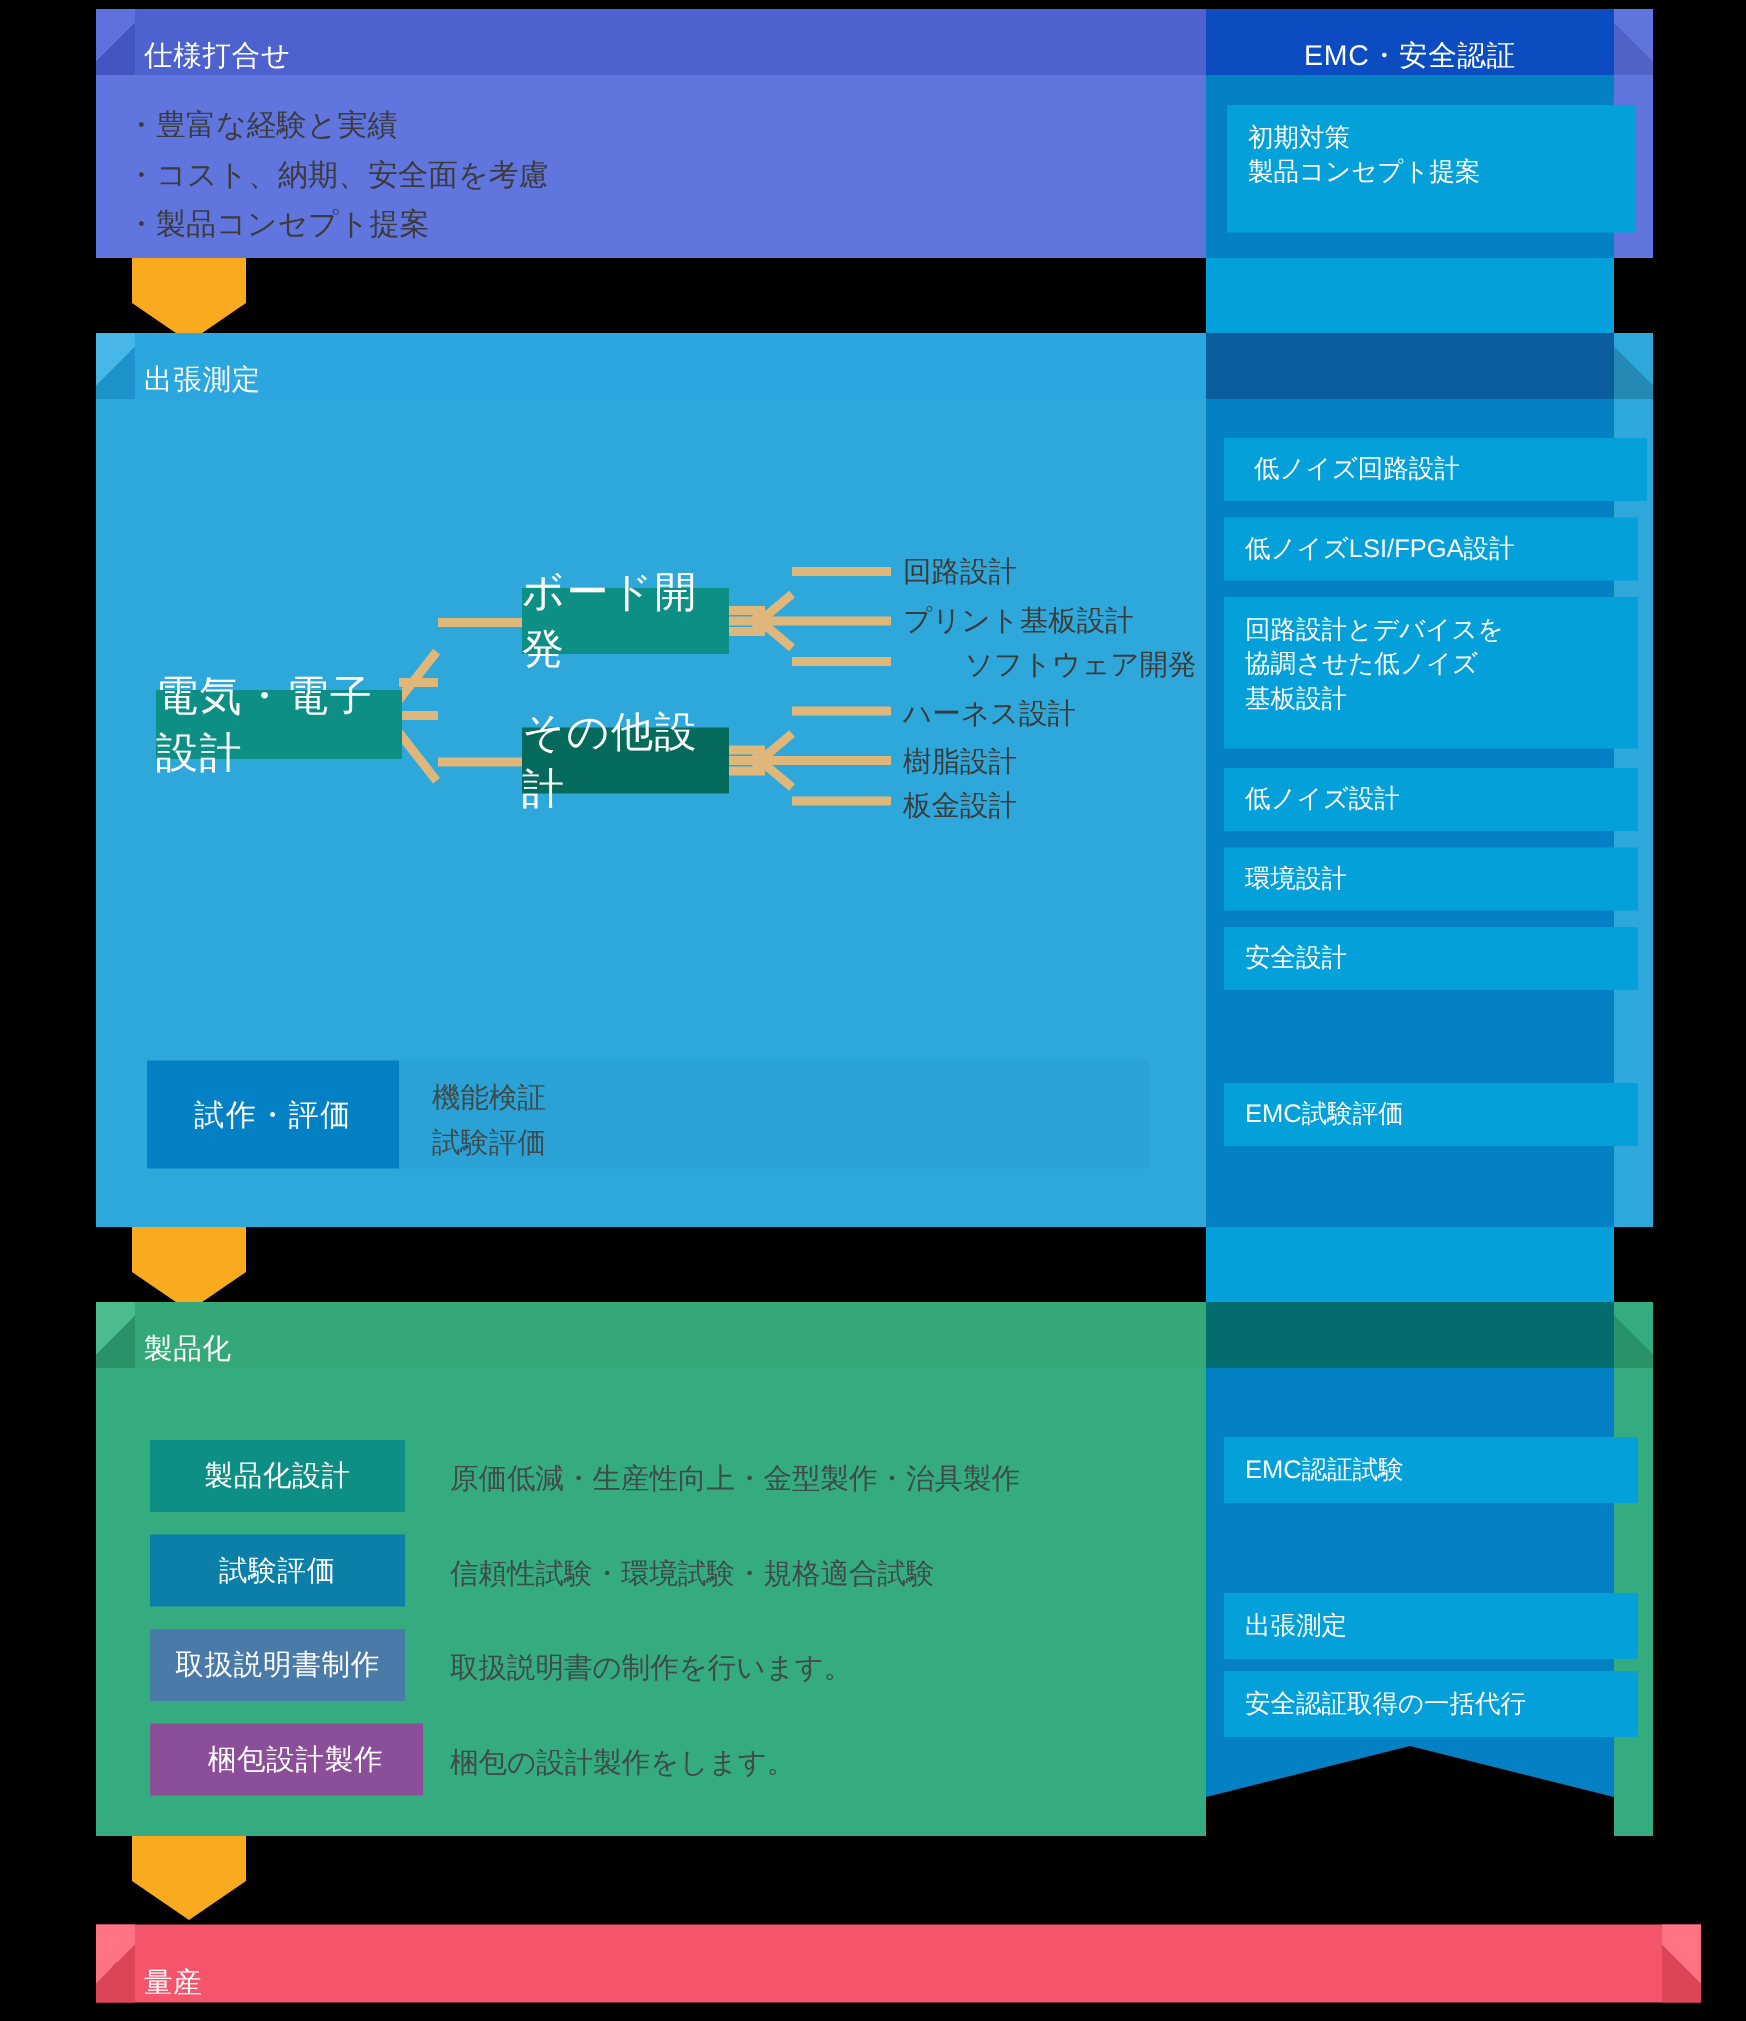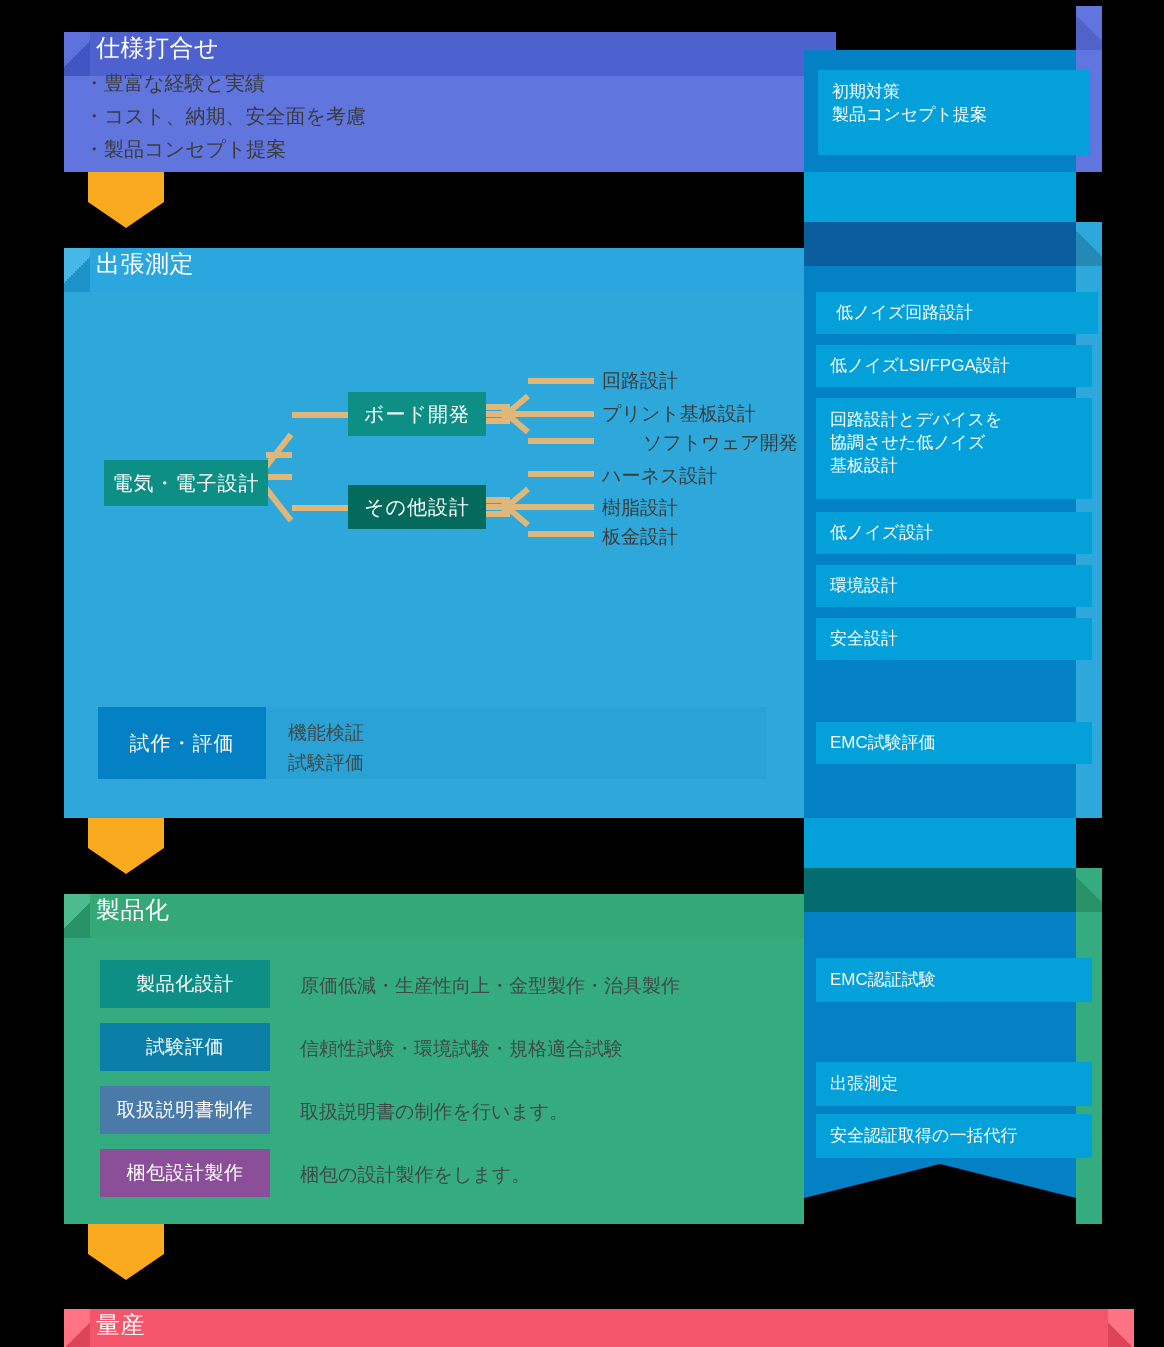--- a/index.html
+++ b/index.html
@@ -5,38 +5,38 @@
   html,body{margin:0;padding:0;background:#000;}
   body{width:1164px;height:1347px;position:relative;overflow:hidden;
        font-family:"Liberation Sans","DejaVu Sans",sans-serif;}
 
   .stage{position:absolute;left:0;top:0;width:1164px;height:1347px;background:#000;}
 
   
   .abs{position:absolute;box-sizing:border-box;}
 
   
-  .banner{position:absolute;height:44px;color:#fff;font-size:24px;
-          display:flex;align-items:flex-start;padding-left:32px;letter-spacing:.5px;margin-top:26px;}
+  .banner{position:absolute;height:44px;color:#fff;font-size:19px;
+          display:flex;align-items:flex-end;padding-left:32px;letter-spacing:.5px;}
   .banner .bevel-l{position:absolute;left:0;top:0;width:26px;height:44px;}
   .banner .bevel-r{position:absolute;right:0;top:0;width:26px;height:44px;}
   .banner-label{position:relative;z-index:3;}
   .emc-item{position:absolute;color:#fff;font-size:17px;
             display:flex;align-items:center;padding:0 14px;line-height:1.35;}
   .emc-item.multi{display:block;padding-top:11px;}
 
   
   .arrow{position:absolute;width:76px;background:#FAAA1E;}
   .arrow .tip{position:absolute;left:0;top:100%;width:0;height:0;
               border-left:38px solid transparent;border-right:38px solid transparent;
               border-top:26px solid #FAAA1E;}
 
   
   .node{position:absolute;color:#fff;display:flex;align-items:center;
-        justify-content:center;font-size:20px;letter-spacing:1px;}
+        justify-content:center;font-size:28px;letter-spacing:1px;}
   .leaf{position:absolute;color:#3b3b3b;font-size:19px;white-space:nowrap;}
   .conn{position:absolute;background:#E0B77A;}
 
   
   .proto{position:absolute;}
   .proto-tag{position:absolute;color:#fff;font-size:20px;display:flex;
              align-items:center;justify-content:center;letter-spacing:1px;}
   .proto-text{position:absolute;color:#3f4a4a;font-size:19px;line-height:1.55;}
 
   
@@ -58,20 +58,23 @@
     <div class="bevel-l" style="background:linear-gradient(135deg,#5F71DC 0 50%,#4355C0 50% 100%);"></div>
     <span class="banner-label">仕様打合せ</span>
   </div>
 
   <div class="abs" style="left:84px;top:70px;color:#3B3B3B;font-size:20px;">・豊富な経験と実績</div>
   <div class="abs" style="left:84px;top:103px;color:#3B3B3B;font-size:20px;">・コスト、納期、安全面を考慮</div>
   <div class="abs" style="left:84px;top:136px;color:#3B3B3B;font-size:20px;">・製品コンセプト提案</div>
 
   <div class="abs" style="left:1076px;top:6px;width:26px;height:166px;background:#6175DF;"></div>
 
+  <div class="banner" style="left:804px;top:6px;width:272px;background:#0B4DC0;padding-left:0;justify-content:center;">
+    <span class="banner-label">EMC・安全認証</span>
+  </div>
 
   <div class="abs" style="left:1076px;top:6px;width:26px;height:44px;
               background:linear-gradient(45deg,#5163C9 0 50%,#6175DF 50% 100%);"></div>
 
   <div class="abs" style="left:804px;top:50px;width:272px;height:122px;background:#0481C4;"></div>
   <div class="emc-item multi" style="left:818px;top:70px;width:244px;height:74px;background:#03A0DA;">
     <div>初期対策</div>
     <div>製品コンセプト提案</div>
   </div>
 
@@ -164,21 +167,21 @@
 
   <div class="pz-tag" style="left:100px;top:960px;width:170px;height:48px;background:#0E8F86;">製品化設計</div>
   <div class="pz-desc" style="left:300px;top:973px;">原価低減・生産性向上・金型製作・治具製作</div>
 
   <div class="pz-tag" style="left:100px;top:1023px;width:170px;height:48px;background:#0B7FA8;">試験評価</div>
   <div class="pz-desc" style="left:300px;top:1036px;">信頼性試験・環境試験・規格適合試験</div>
 
   <div class="pz-tag" style="left:100px;top:1086px;width:170px;height:48px;background:#4A7AA8;">取扱説明書制作</div>
   <div class="pz-desc" style="left:300px;top:1099px;">取扱説明書の制作を行います。</div>
 
-  <div class="pz-tag" style="left:100px;top:1149px;width:170px;height:48px;background:#8B4E99;">梱包設計製作</div>
+  <div class="pz-tag" style="left:100px;top:1149px;width:170px;height:48px;background:#8B4E99;padding-left:12px;">梱包設計製作</div>
   <div class="pz-desc" style="left:300px;top:1162px;">梱包の設計製作をします。</div>
 
   <div class="abs" style="left:1076px;top:868px;width:26px;height:356px;background:#35AC7F;"></div>
   <div class="abs" style="left:804px;top:868px;width:272px;height:44px;background:#046B6E;"></div>
   <div class="abs" style="left:1076px;top:868px;width:26px;height:44px;
               background:linear-gradient(45deg,#2A9269 0 50%,#35AC7F 50% 100%);"></div>
   <div class="abs" style="left:804px;top:912px;width:272px;height:252px;background:#0481C4;"></div>
 
   <div class="pennant" style="left:804px;top:1164px;width:0;height:0;
               border-left:136px solid #0481C4;border-right:136px solid #0481C4;

